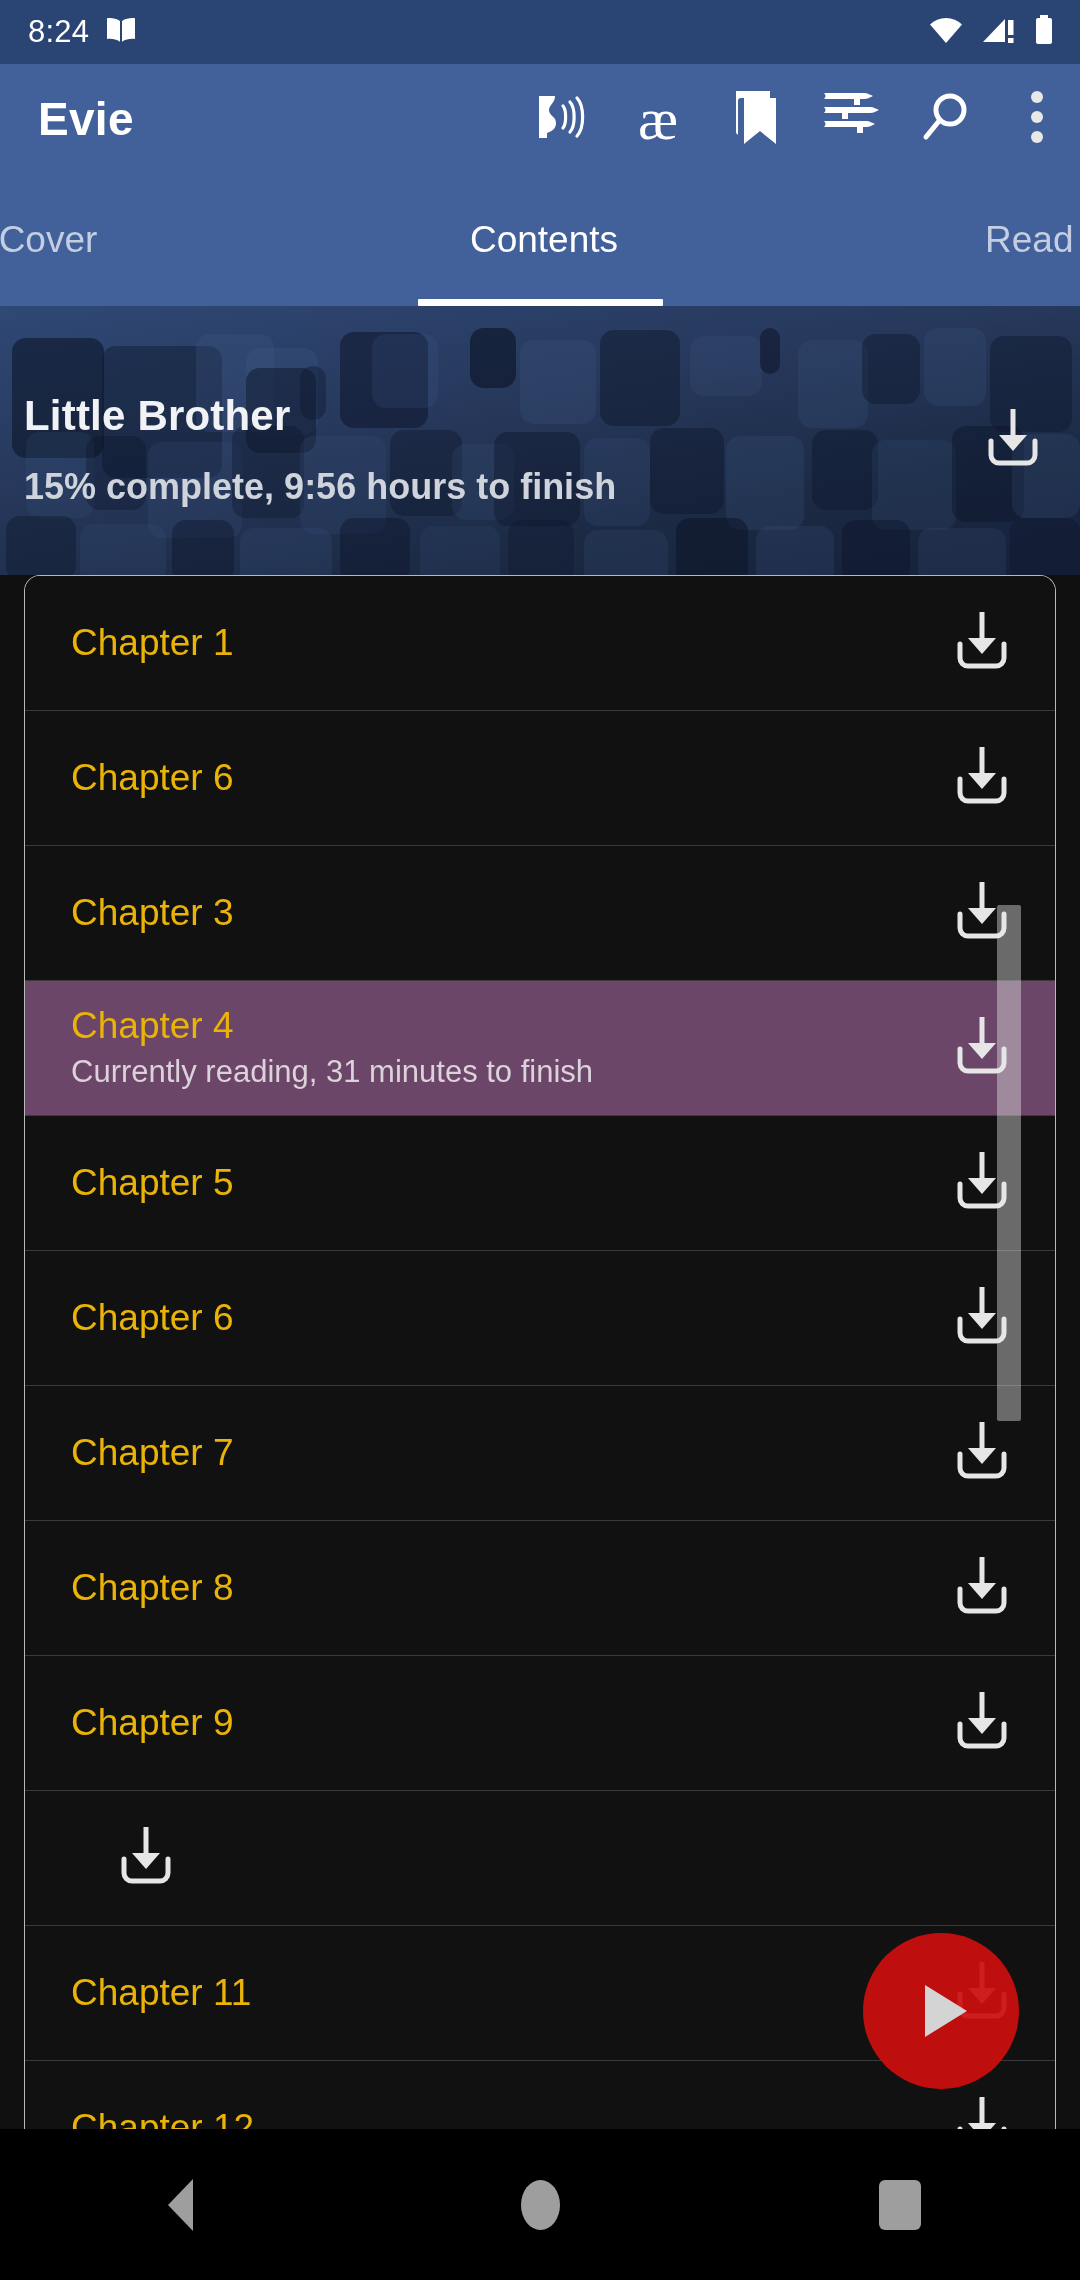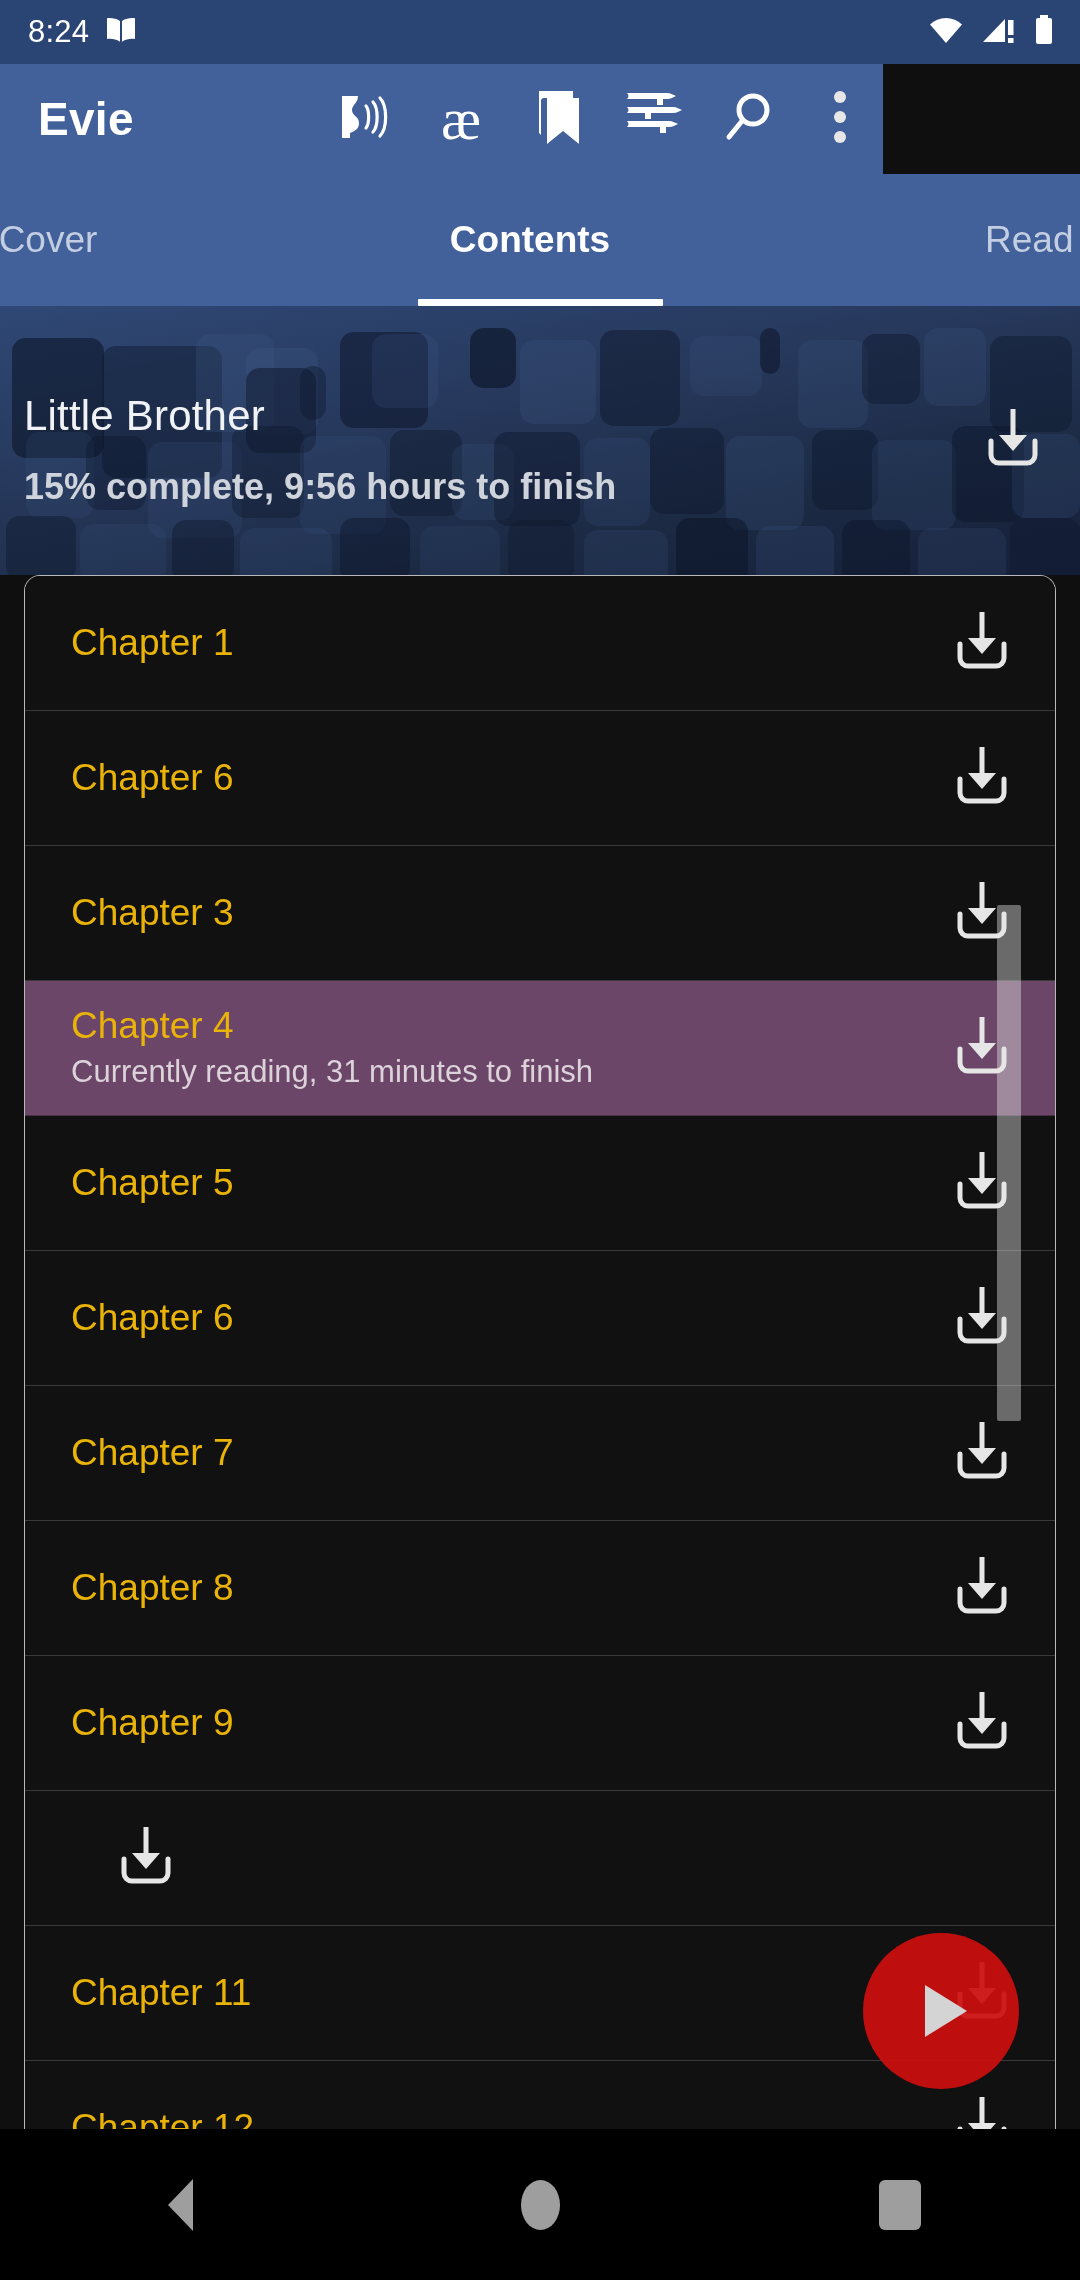--- a/index.html
+++ b/index.html
@@ -14,21 +14,21 @@
     background:#2a4474; display:flex; align-items:center;
     padding:0 26px 0 28px; color:#fff;
   }
   .sb-time{ font-size:31px; letter-spacing:.2px; font-weight:400; }
   .sb-left{ display:flex; align-items:center; gap:16px; }
   .sb-right{ margin-left:auto; display:flex; align-items:center; gap:17px; }
   .ic{ display:block; }
 
   
   .appbar{
-    position:absolute; left:0; top:64px; width:883px; height:110px;
+    position:absolute; left:0; top:64px; width:1080px; height:110px;
     background:#42609a; display:flex; align-items:center;
   }
   .app-title{
     color:#fff; font-size:46px; font-weight:700; margin-left:38px;
     letter-spacing:.3px;
   }
   .actions{ margin-left:auto; display:flex; align-items:center; }
   .act{
     width:96px; height:110px; display:flex; align-items:center; justify-content:center;
   }
@@ -50,21 +50,21 @@
 
   
   .banner{
     position:absolute; left:0; top:306px; width:1080px; height:269px;
     overflow:hidden;
     background:linear-gradient(170deg,#2f4875 0%,#27395d 38%,#1b2942 75%,#16203a 100%);
   }
   .tile{ position:absolute; border-radius:14px; }
   .banner-title{
     position:absolute; left:24px; top:86px; color:#f0f2f5;
-    font-size:42px; font-weight:400; letter-spacing:.2px;
+    font-size:42px; font-weight:700; letter-spacing:.2px;
   }
   .banner-sub{
     position:absolute; left:24px; top:160px; color:#cfd4dc;
     font-size:36px; font-weight:700;
   }
   .banner-dl{
     position:absolute; left:963px; top:390px; width:100px; height:100px;
     display:flex; align-items:center; justify-content:center;
   }
 
@@ -218,21 +218,21 @@
         </span>
       </div>
 
     </div>
   </div>
 
   <div class="tabs">
     <div class="tab" style="left:-52px;width:200px;">
       <span>Cover</span>
     </div>
-    <div class="tab active" style="left:410px;width:240px;font-weight:bold;">
+    <div class="tab active" style="left:424px;width:240px;">
       <span>Contents</span>
     </div>
     <div class="tab" style="left:985px;width:200px;justify-content:flex-start;">
       <span>Read</span>
     </div>
     <div class="tab-underline" style="left:418px;width:245px;"></div>
   </div>
 
   <div class="banner">
     <div>

